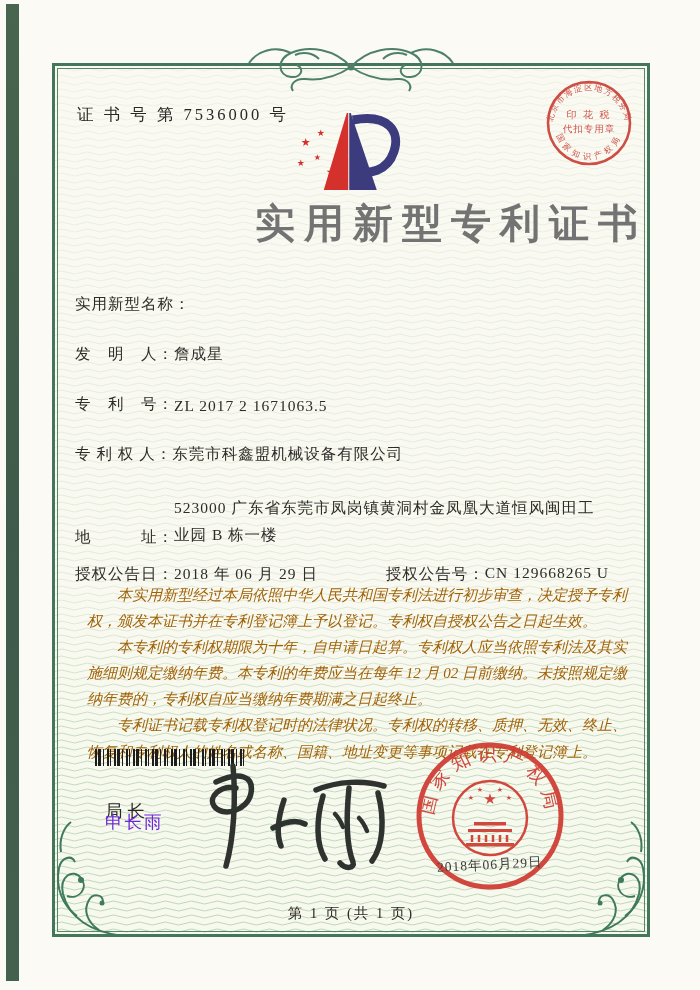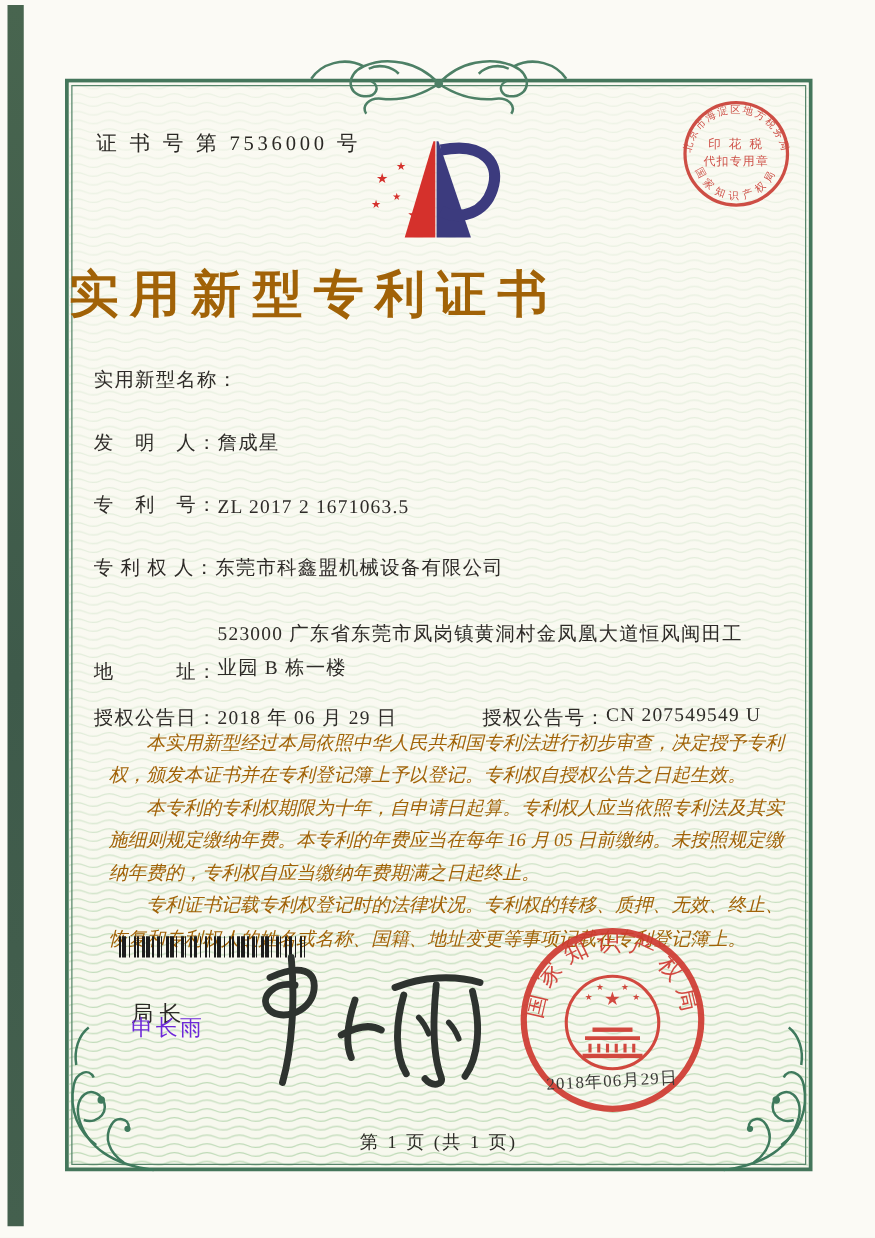--- a/index.html
+++ b/index.html
@@ -13,22 +13,22 @@
     background:linear-gradient(180deg,#48654f 0%,#3e5a4a 55%,#44604e 100%);}
   .frame{
     position:absolute;left:52px;top:63px;width:598px;height:874px;
     box-sizing:border-box;border:3px solid #44765b;background:#f7f8ee;
   }
   .frame-inner-line{position:absolute;inset:2px;border:1px solid #57866b;pointer-events:none;}
   .waves{position:absolute;inset:0;width:100%;height:100%;}
   .content{position:absolute;inset:0;font-size:15.5px;text-decoration:underline;}
   .cert-no{position:absolute;left:22px;top:38px;font-size:16.5px;letter-spacing:3px;color:#2a2824;}
   .logo{position:absolute;left:50%;top:44px;transform:translateX(-52%);}
-  .title{position:absolute;left:0;right:0;top:142px;text-align:left;
-    font-size:40px;font-weight:600;letter-spacing:9px;color:#a16207;}
+  .title{position:absolute;left:0;right:0;top:130px;text-align:right;
+    font-size:40px;font-weight:600;letter-spacing:9px;color:#737373;}
   .fields{position:absolute;left:20px;right:38px;top:228px;}
   .row{display:flex;align-items:flex-end;margin-bottom:29px;letter-spacing:1px;}
   .row .lbl{white-space:nowrap;flex:0 0 auto;}
   .row .val{flex:1 1 auto;}
   .row.addr{margin-bottom:16px;}
   .row.addr .val{max-width:452px;line-height:1.75;}
   .row.two-col{display:flex;justify-content:space-between;}
   .row.two-col .pair{display:flex;white-space:nowrap;}
   .paras{position:absolute;left:32px;right:20px;top:516px;
     font-size:15px;line-height:1.74;font-style:italic;color:#a16207;text-align:justify;}
@@ -148,28 +148,28 @@
         <span class="lbl">地　　　址：</span>
         <span class="val">523000 广东省东莞市凤岗镇黄洞村金凤凰大道恒风闽田工业园 B 栋一楼</span>
       </div>
       <div class="row two-col">
         <span class="pair">
           <span class="lbl">授权公告日：</span>
           <span>2018 年 06 月 29 日</span>
         </span>
         <span class="pair">
           <span class="lbl">授权公告号：</span>
-          <span>CN 207549549 U</span>
+          <span>CN 129668265 U</span>
         </span>
       </div>
     </div>
 
     <div class="paras">
       <p>本实用新型经过本局依照中华人民共和国专利法进行初步审查，决定授予专利权，颁发本证书并在专利登记簿上予以登记。专利权自授权公告之日起生效。</p>
-      <p>本专利的专利权期限为十年，自申请日起算。专利权人应当依照专利法及其实施细则规定缴纳年费。本专利的年费应当在每年 16 月 05 日前缴纳。未按照规定缴纳年费的，专利权自应当缴纳年费期满之日起终止。</p>
+      <p>本专利的专利权期限为十年，自申请日起算。专利权人应当依照专利法及其实施细则规定缴纳年费。本专利的年费应当在每年 12 月 02 日前缴纳。未按照规定缴纳年费的，专利权自应当缴纳年费期满之日起终止。</p>
       <p>专利证书记载专利权登记时的法律状况。专利权的转移、质押、无效、终止、恢复和专利权人的姓名或名称、国籍、地址变更等事项记载在专利登记簿上。</p>
     </div>
 
     <div class="barcode"></div>
 
     <div class="director-title">局长</div>
     <div class="director-name">申长雨</div>
 
     <svg class="signature" width="215" height="115" viewBox="0 0 215 115">
       <g fill="none" stroke="#2e332f" stroke-width="5.5" stroke-linecap="round">

